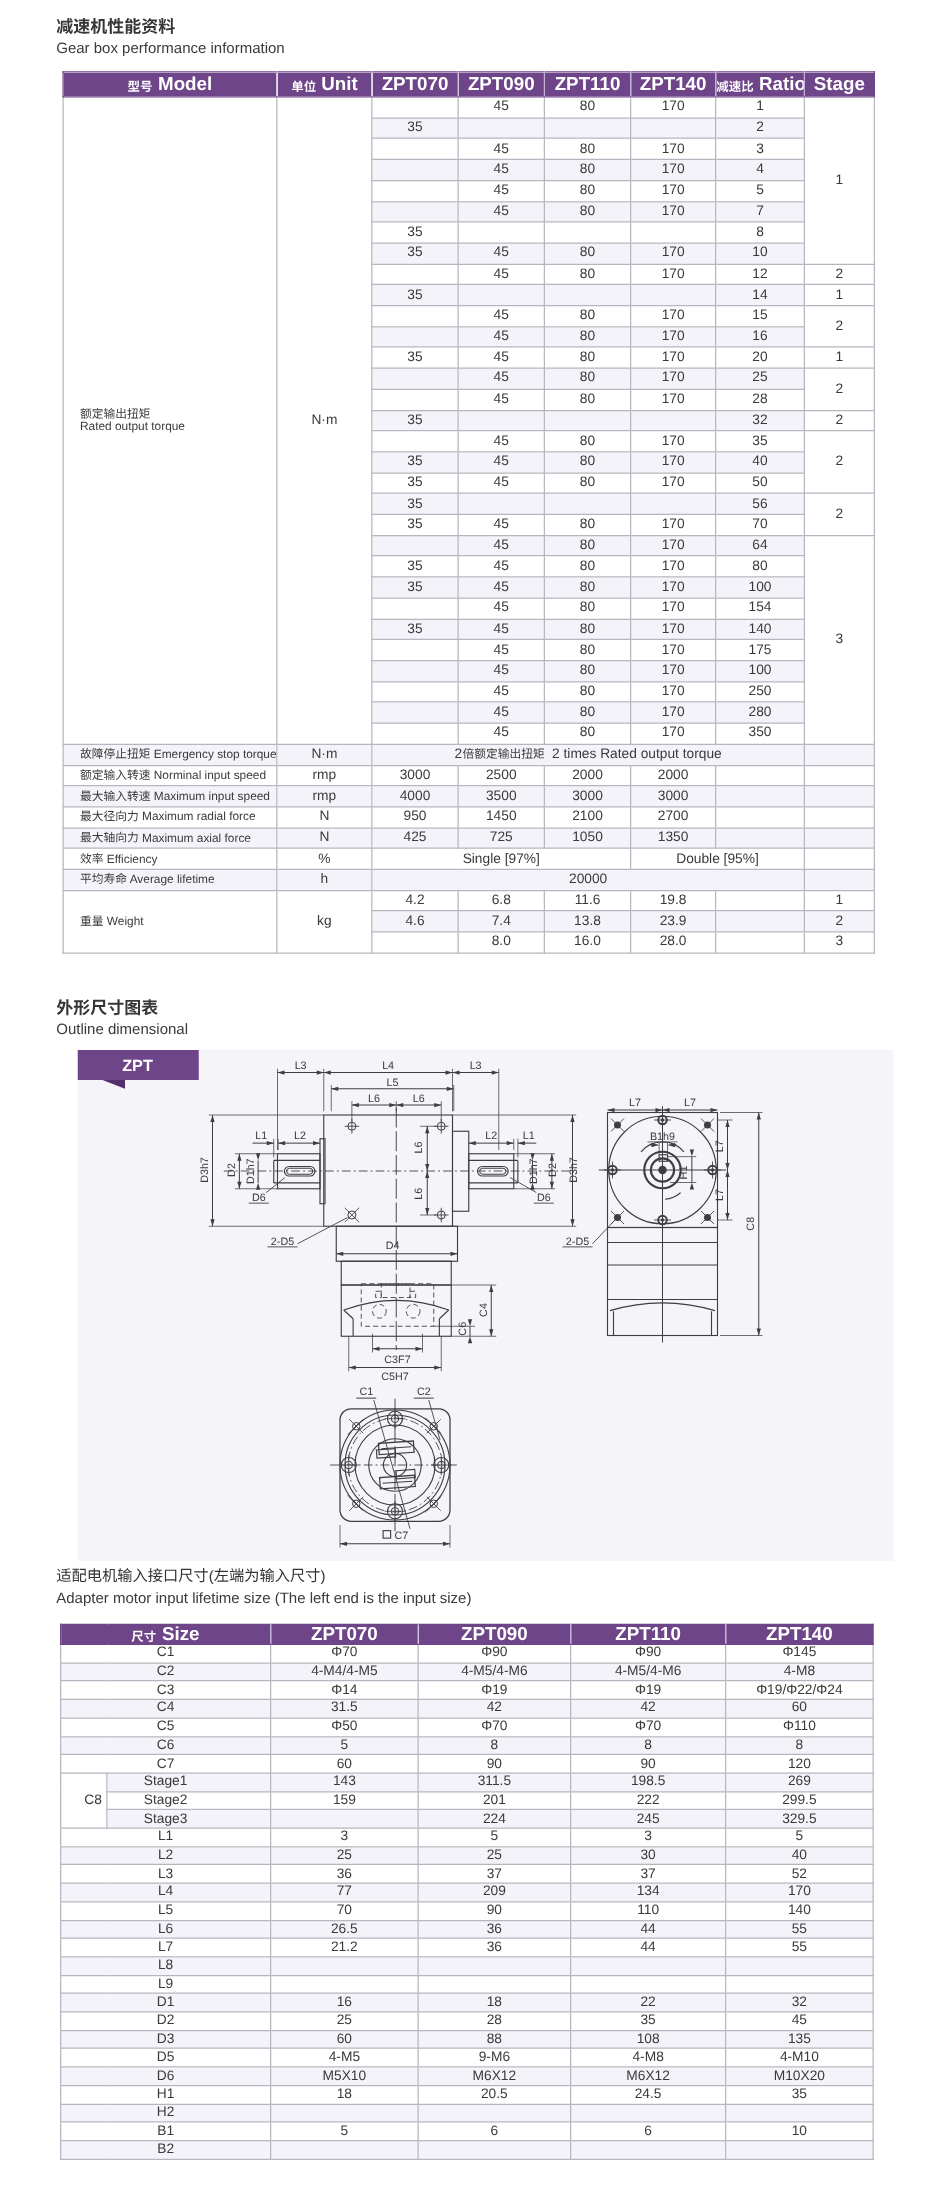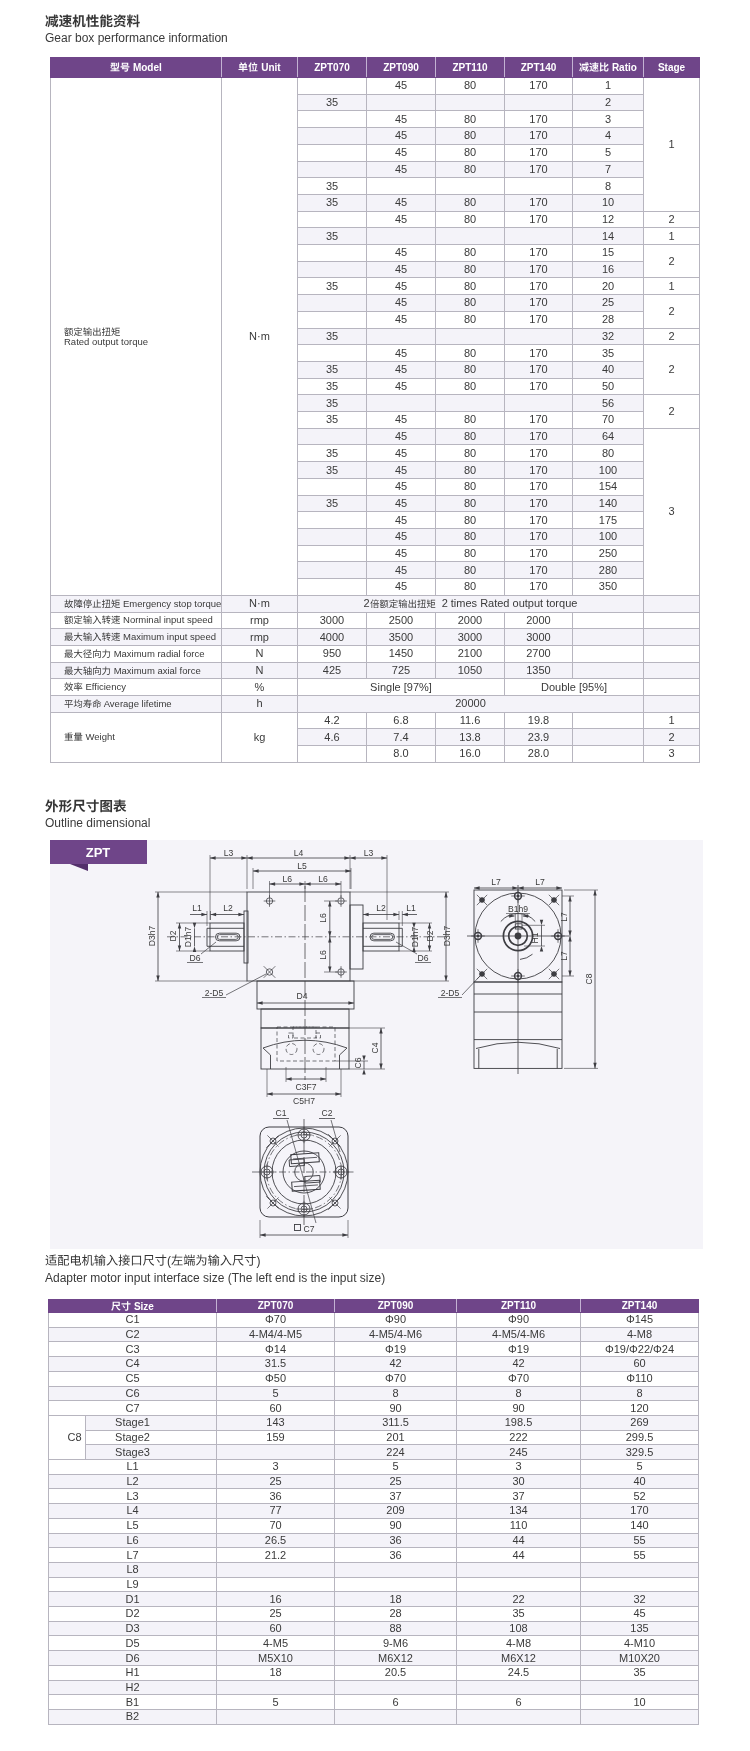--- a/index.html
+++ b/index.html
@@ -1,21 +1,21 @@
 <!DOCTYPE html>
 <html><head><meta charset="utf-8"><style>
 html,body{margin:0;padding:0}
 body{width:750px;height:1751px;position:relative;background:#fff;
  font-family:"Liberation Sans",sans-serif;color:#333}
 .abs{position:absolute}
 .ck{fill:currentColor;display:inline-block}
 .t{border-collapse:collapse;table-layout:fixed;font-size:11px;color:#3a3a3a}
 .t td{padding:0;text-align:center;vertical-align:middle;border:1px solid #b7b5bf;
  overflow:hidden;white-space:nowrap;line-height:1}
-.t tr.hd td{background:#6F4589;color:#fff;font-weight:bold;font-size:10px;border:1px solid #6F4589;
+.t tr.hd td{background:#6F4589;color:#fff;font-weight:bold;font-size:15px;border:1px solid #6F4589;
  border-right:1px solid #c3b2d3}
 .t tr.hd td:last-child{border-right:1px solid #6F4589}
 .t td.alt{background:#f4f3f9}
 .t td.lb{text-align:left;font-size:9.5px}
 .t td.w{background:#fff}
 h1{font-size:13px;margin:0;font-weight:bold;color:#363636;line-height:19px}
 .t td.stg{padding-right:37px}
 .t td.c8{padding-left:15px}
 .sub{font-size:12px;color:#3a3a3a}
 </style></head><body>
@@ -466,21 +466,21 @@
         <use href="#gB5916" x="0"></use>
         <use href="#gB5f62" x="1000"></use>
         <use href="#gB5c3a" x="2000"></use>
         <use href="#gB5bf8" x="3000"></use>
         <use href="#gB56fe" x="4000"></use>
         <use href="#gB8868" x="5000"></use>
       </svg></h1>
     <div class="sub">Outline dimensional</div>
   </div>
 
-<div class="abs" style="left:50px;top:840px"><svg width="653" height="409" viewBox="46 840 653 409" font-family="Liberation Sans,sans-serif">
+<div class="abs" style="left:62px;top:840px"><svg width="653" height="409" viewBox="46 840 653 409" font-family="Liberation Sans,sans-serif">
       <rect x="46" y="840" width="653" height="409" fill="#f5f4f9"></rect>
       <g>
         <rect x="46" y="840" width="97" height="24" fill="#6F4589"></rect>
         <polygon points="66,864 84,871 84,864" fill="#532F6B"></polygon>
         <text x="94" y="857" font-size="13" font-weight="bold" fill="#fff" text-anchor="middle">ZPT</text>
       </g>
       <g>
         <rect x="243" y="892" width="103" height="89" fill="none" stroke="#3d3d42" stroke-width="0.9"></rect>
       </g>
       <g>
@@ -893,21 +893,21 @@
         <use href="#gR5bf8" x="9000"></use>
       </svg>(<svg class="ck" style="width:85.4px;height:12.2px;vertical-align:-0.14em" viewBox="0 -880 7000 1000">
         <use href="#gR5de6" x="0"></use>
         <use href="#gR7aef" x="1000"></use>
         <use href="#gR4e3a" x="2000"></use>
         <use href="#gR8f93" x="3000"></use>
         <use href="#gR5165" x="4000"></use>
         <use href="#gR5c3a" x="5000"></use>
         <use href="#gR5bf8" x="6000"></use>
       </svg>)</div>
-    <div class="sub">Adapter motor input interface size (The left end is the input size)</div>
+    <div class="sub">Adapter motor input lifetime size (The left end is the input size)</div>
   </div>
 
 <div class="abs" style="left:48px;top:1299px">
     <table class="t" style="width:650px">
       <colgroup>
         <col style="width:37px">
         <col style="width:131px">
         <col style="width:118px">
         <col style="width:122px">
         <col style="width:124px">

